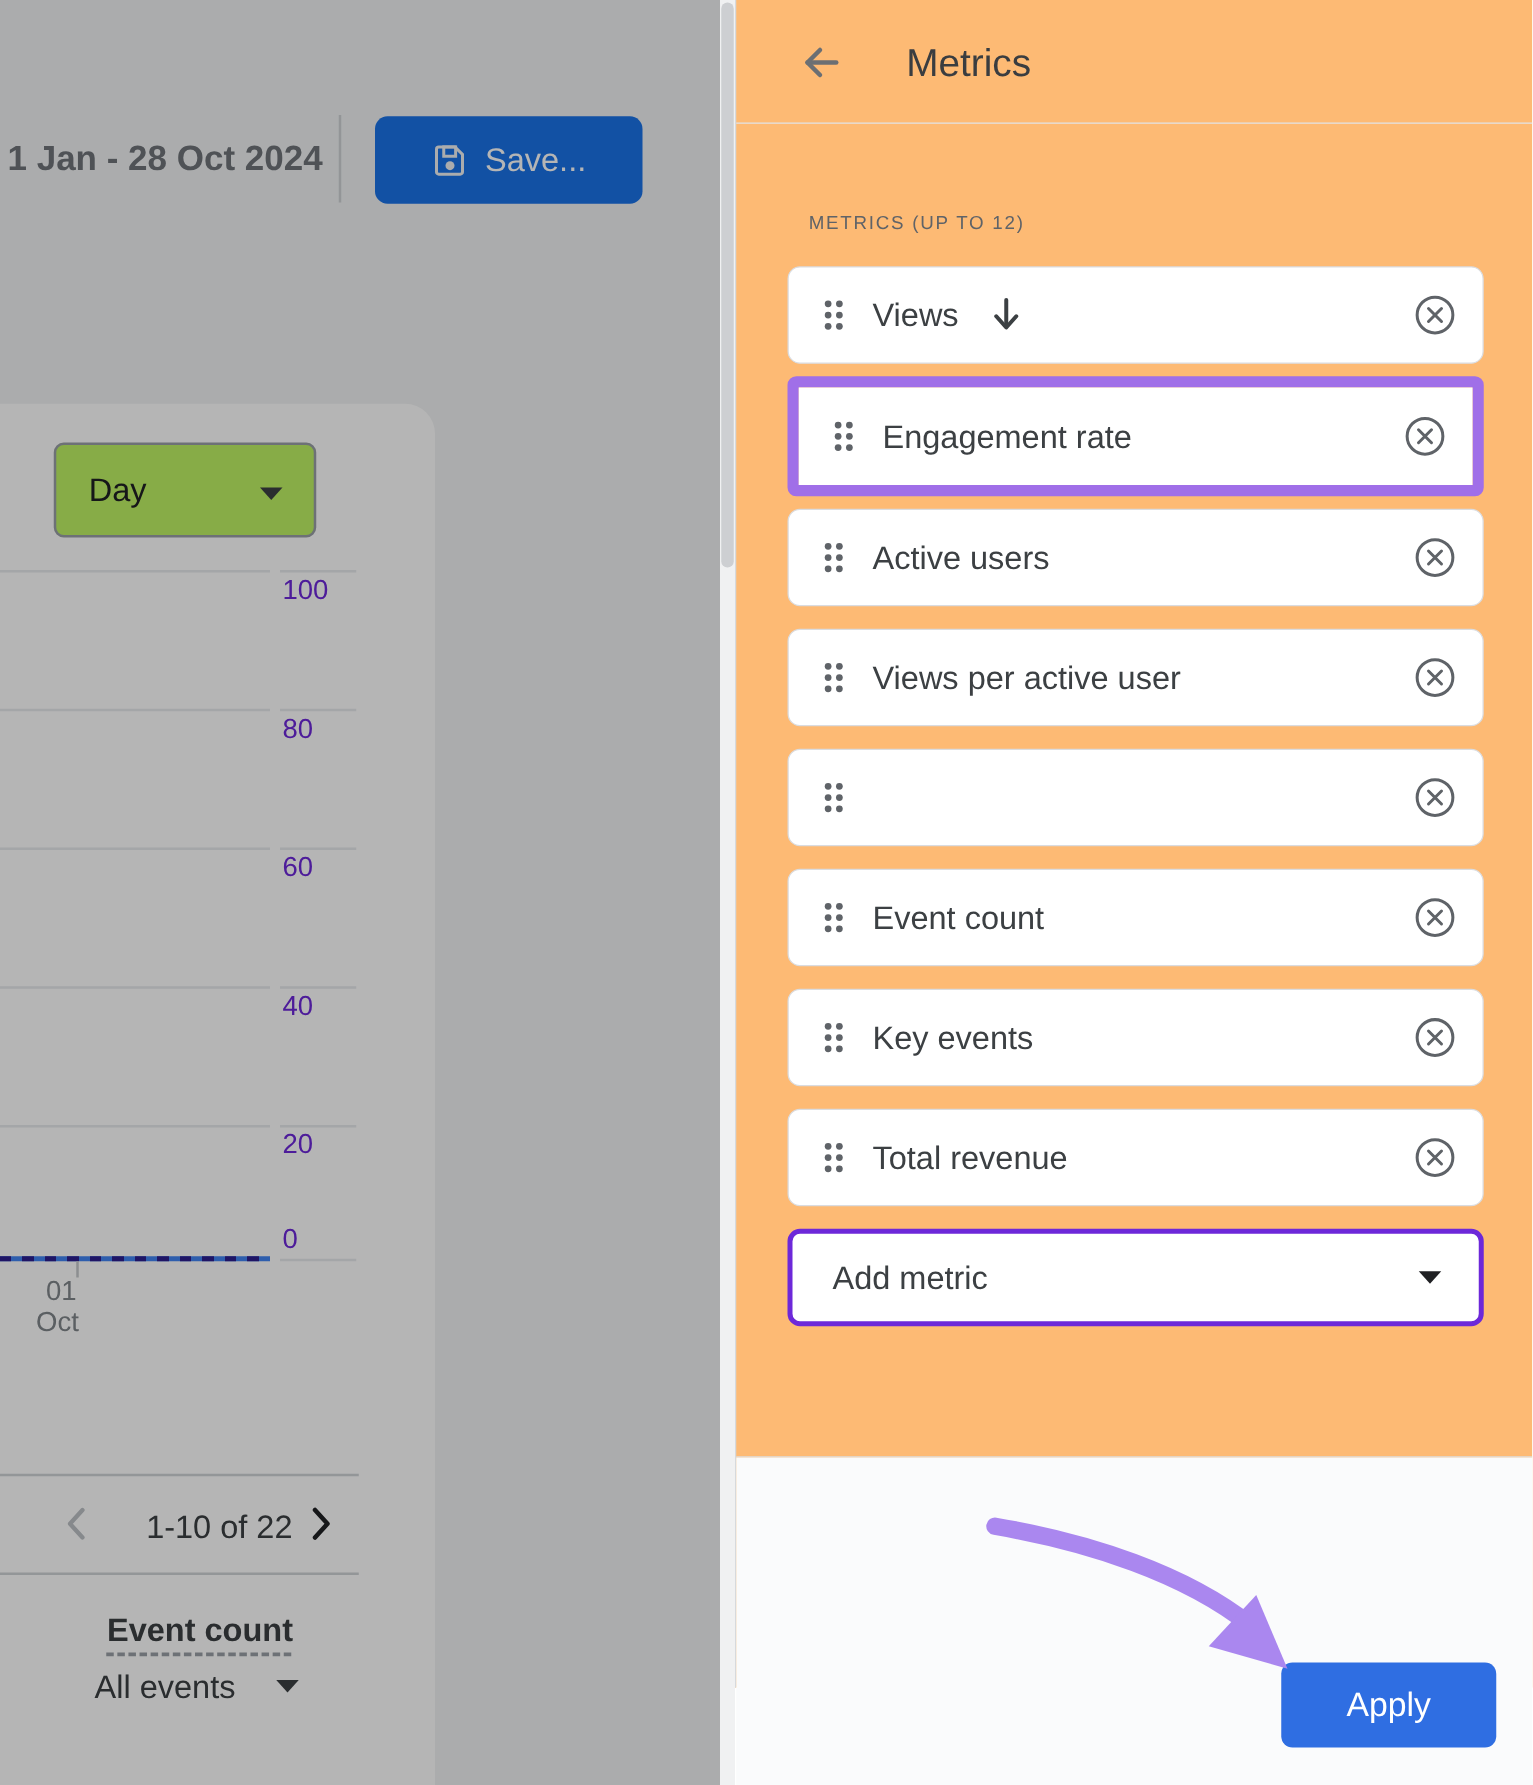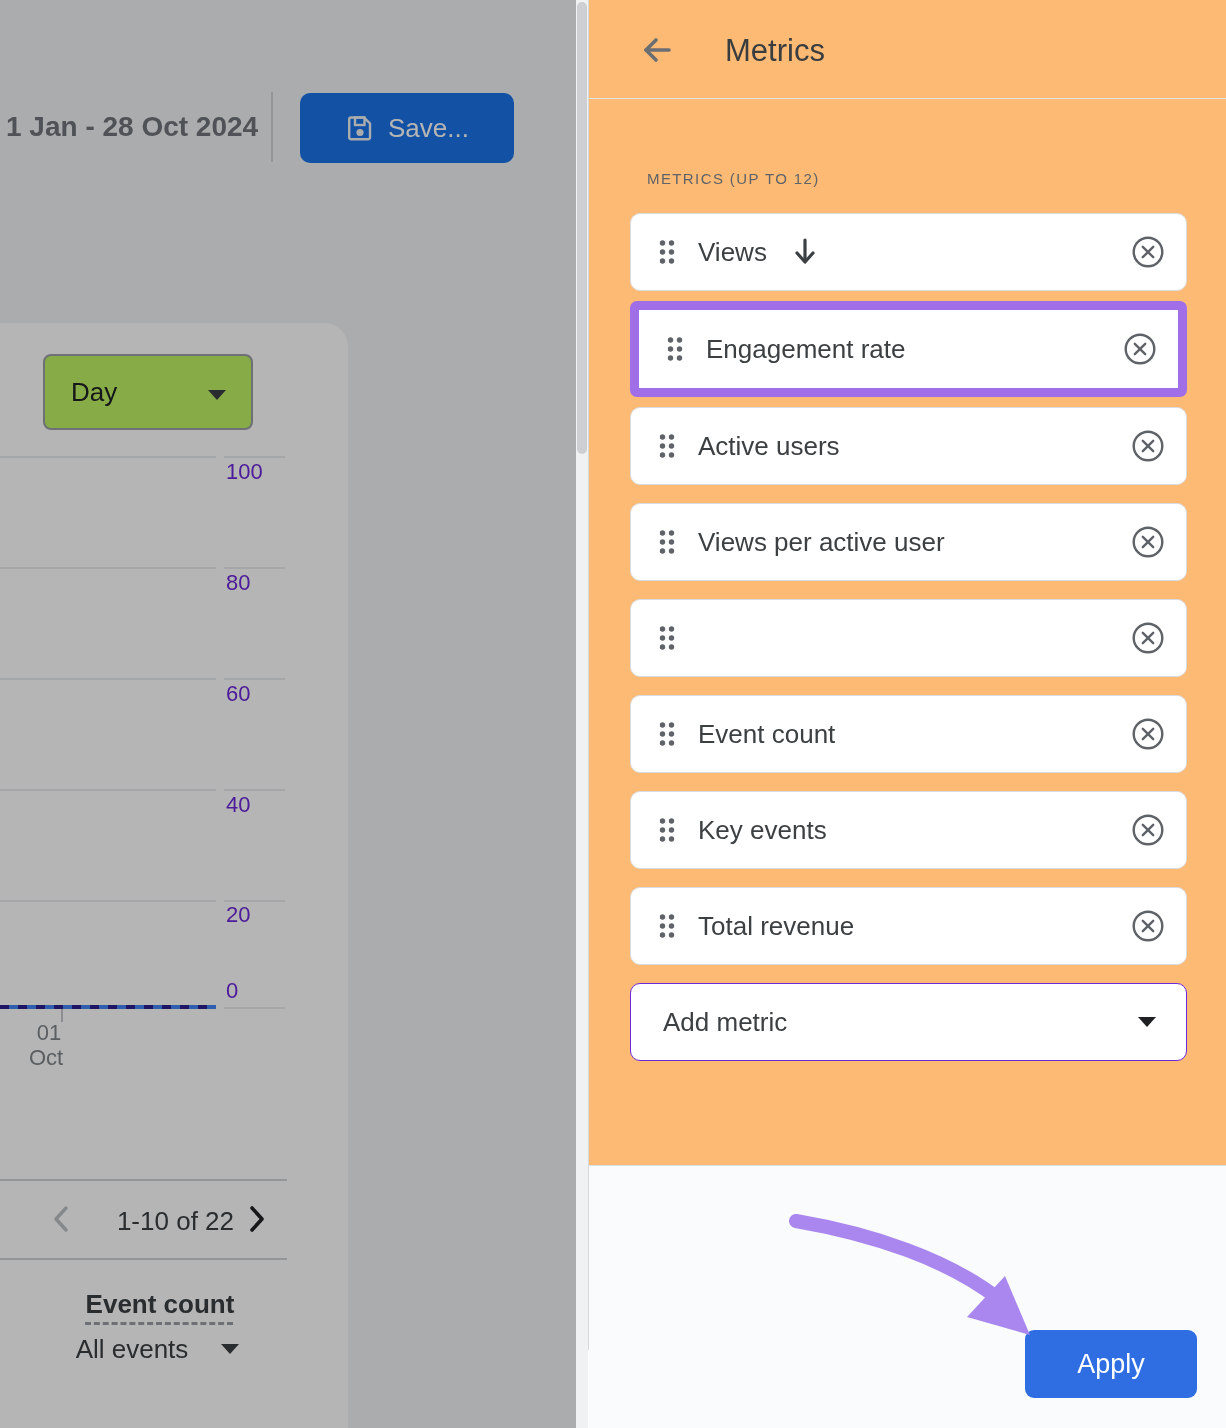--- a/index.html
+++ b/index.html
@@ -48,21 +48,21 @@
   #metrics-list{position:absolute;left:41px;top:213px;width:557px;display:flex;flex-direction:column;gap:18px;}
   .metric-frame{display:contents;}
   .metric-frame.on{display:block;border:9px solid #a06fe8;border-radius:7px;margin:-8px 0;}
   .metric-frame.on .metric-card{border:none;border-radius:0;min-height:78px;}
   .metric-card{background:#fff;border:1px solid #dadce0;border-radius:10px;min-height:78px;
                display:flex;align-items:center;padding:14px 21px 14px 26px;cursor:pointer;}
   .drag-handle{flex:0 0 auto;margin-right:21px;display:flex;cursor:grab;}
   .metric-label{font-size:26px;color:#3c4043;max-width:330px;line-height:39px;}
   .sort-icon{margin-left:24px;display:flex;}
   .remove-btn{margin-left:auto;background:none;border:none;padding:0;cursor:pointer;display:flex;}
-  .add-metric{background:#fff;border:1px solid #6d28d9;border-radius:10px;min-height:78px;
+  .add-metric{background:#fff;border:4px solid #6d28d9;border-radius:10px;min-height:78px;
               display:flex;align-items:center;padding:0 30px 0 32px;cursor:pointer;}
   .add-metric .metric-label{max-width:none;}
   .add-metric .tri-down{margin-left:auto;border-top-color:#202124;}
   .bottom-divider{position:absolute;left:0;top:1165px;width:100%;height:1px;background:#dcdee0;}
   .bottom-bar{position:absolute;left:0;top:1166px;width:100%;height:262px;background:#fafbfc;}
   .apply-btn{position:absolute;left:436px;top:1330px;width:172px;height:68px;background:#2f6ee2;border:none;border-radius:9px;
              color:#fff;font-size:27px;cursor:pointer;}
   #arrow-annotation{position:absolute;left:0;top:0;z-index:10;pointer-events:none;}
 </style>
 </head>

